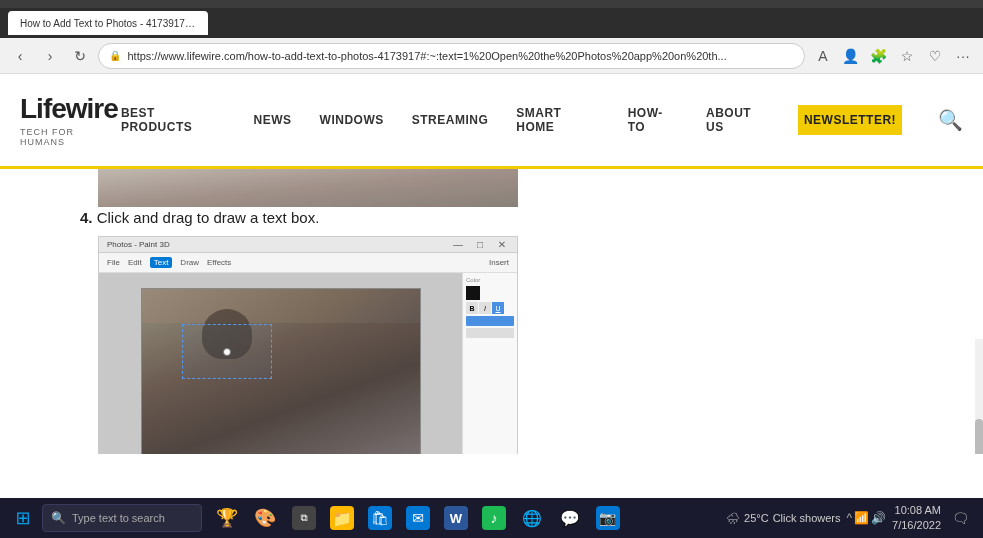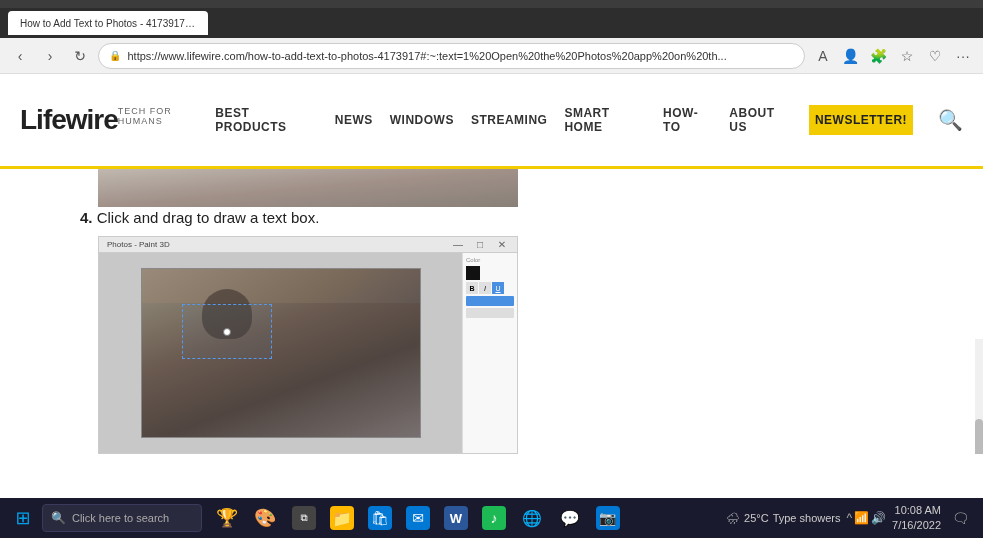--- a/index.html
+++ b/index.html
@@ -92,39 +92,39 @@
       background: #fff;
       border-bottom: 3px solid #f2cc00;
       padding: 0 20px;
       height: 95px;
       display: flex;
       align-items: center;
       justify-content: space-between;
     }
     .logo-area {
       display: flex;
-      flex-direction: row;
+      flex-direction: column;
     }
     .logo-text {
       font-size: 28px;
       font-weight: bold;
       color: #222;
       letter-spacing: -1px;
     }
     .logo-tagline {
       font-size: 9px;
       color: #666;
       letter-spacing: 1px;
       text-transform: uppercase;
       margin-top: 2px;
     }
     .nav-menu {
       display: flex;
       align-items: center;
-      gap: 17px;
+      gap: 28px;
     }
     .nav-item {
       font-size: 12px;
       font-weight: bold;
       color: #333;
       text-transform: uppercase;
       letter-spacing: 0.5px;
       cursor: pointer;
       text-decoration: none;
     }
@@ -449,20 +449,28 @@
 
     <div class="screenshot-full">
 
       <div class="app-titlebar">
         <span class="app-title-text" style="font-size:8px;color:#444;">Photos - Paint 3D</span>
         <span class="app-win-btn">—</span>
         <span class="app-win-btn">□</span>
         <span class="app-win-btn">✕</span>
       </div>
 
+      <div class="app-toolbar-row">
+        <span class="app-toolbar-item">File</span>
+        <span class="app-toolbar-item">Edit</span>
+        <span class="app-toolbar-active">Text</span>
+        <span class="app-toolbar-item">Draw</span>
+        <span class="app-toolbar-item">Effects</span>
+        <span class="app-toolbar-item" style="margin-left:auto;">Insert</span>
+      </div>
 
       <div class="app-body">
         <div class="app-canvas">
 
           <div class="dog-img-container">
 
             <div style="position:absolute;bottom:0;left:0;right:0;height:80%;background:linear-gradient(160deg, #888070 0%, #6a5a50 30%, #504540 60%, #787070 100%);"></div>
             <div style="position:absolute;top:20px;left:60px;width:50px;height:50px;background:rgba(60,50,45,0.6);border-radius:50% 50% 40% 40%;"></div>
 
             <div style="position:absolute;left:40px;top:35px;width:90px;height:55px;border:1.5px dashed #5599ee;background:rgba(85,153,238,0.05);">
@@ -490,21 +498,21 @@
     <div class="scrollbar-thumb"></div>
   </div>
 </div>
 
 <div class="taskbar">
   <div class="taskbar-start">
     <span class="win-logo">⊞</span>
   </div>
   <div class="taskbar-search">
     <span class="taskbar-search-icon">🔍</span>
-    <span class="taskbar-search-text">Click here to search</span>
+    <span class="taskbar-search-text">Type text to search</span>
   </div>
   <div class="taskbar-apps">
     <div class="taskbar-app">
       <div class="app-icon" style="font-size:18px;">🏆</div>
     </div>
     <div class="taskbar-app">
       <div class="app-icon" style="font-size:18px;">🎨</div>
     </div>
     <div class="taskbar-app">
       <div class="app-icon" style="background:#444;color:#fff;font-size:10px;">⧉</div>
@@ -532,21 +540,21 @@
     </div>
     <div class="taskbar-app">
       <div class="app-icon" style="background:#0078d4;color:#fff;font-size:14px;">📷</div>
     </div>
   </div>
 
   <div class="taskbar-right">
     <div class="weather-info">
       <span>🌧</span>
       <span>25°C</span>
-      <span>Type showers</span>
+      <span>Click showers</span>
     </div>
     <div class="taskbar-tray">
       <span class="tray-icon">^</span>
       <span class="tray-icon">📶</span>
       <span class="tray-icon">🔊</span>
     </div>
     <div class="taskbar-clock">
       <div>10:08 AM</div>
       <div>7/16/2022</div>
     </div>

